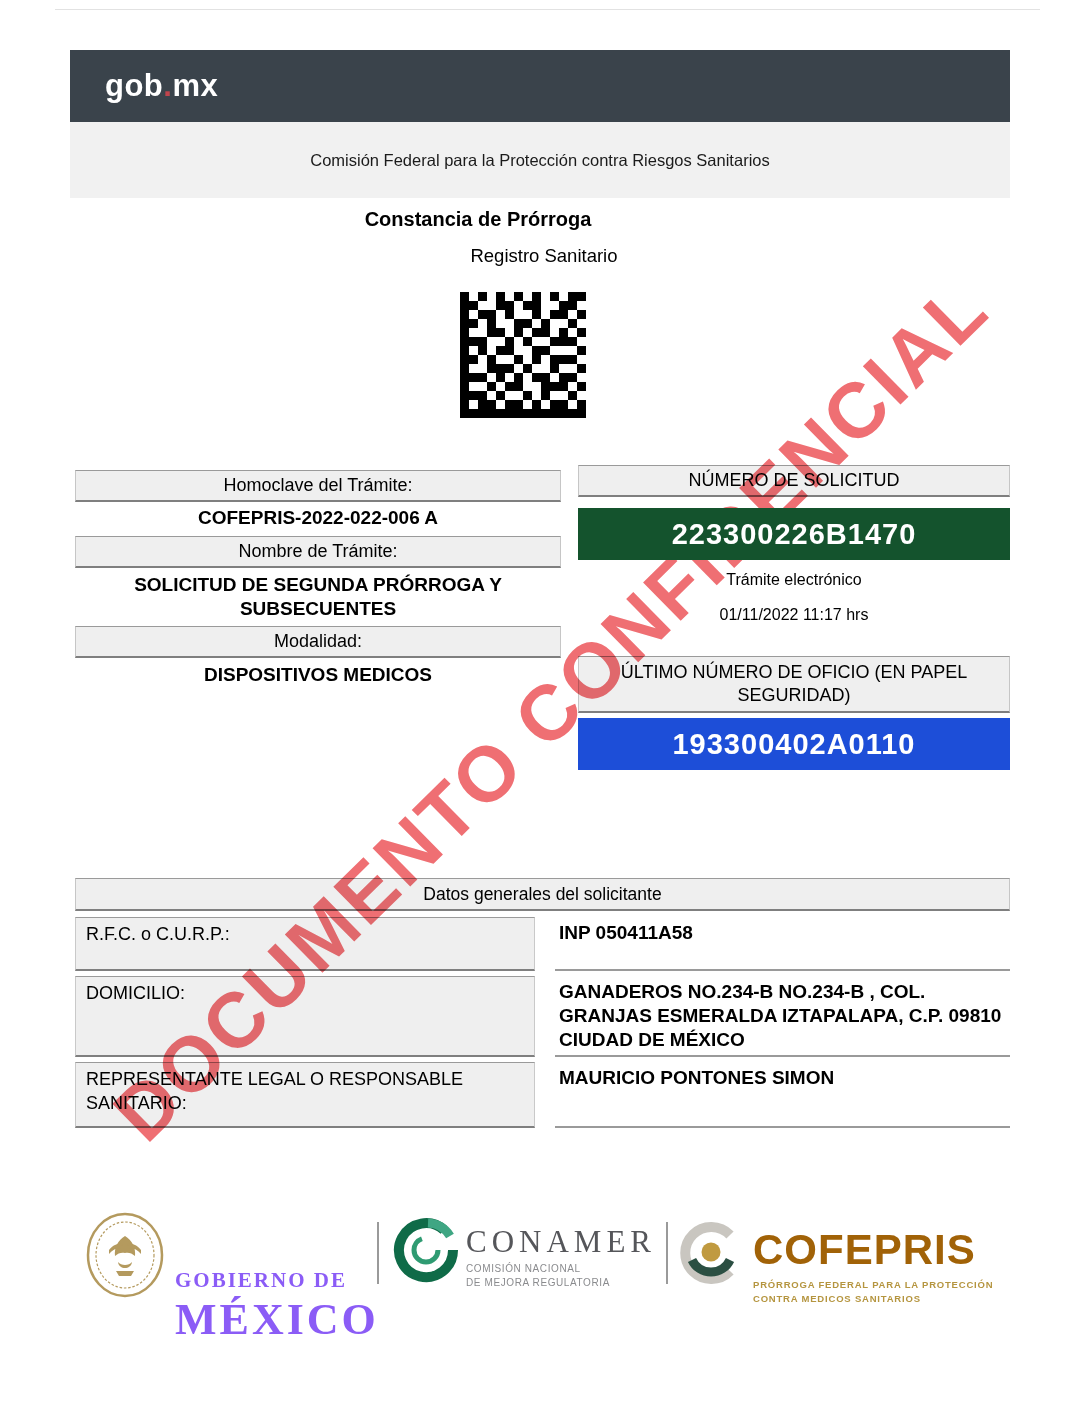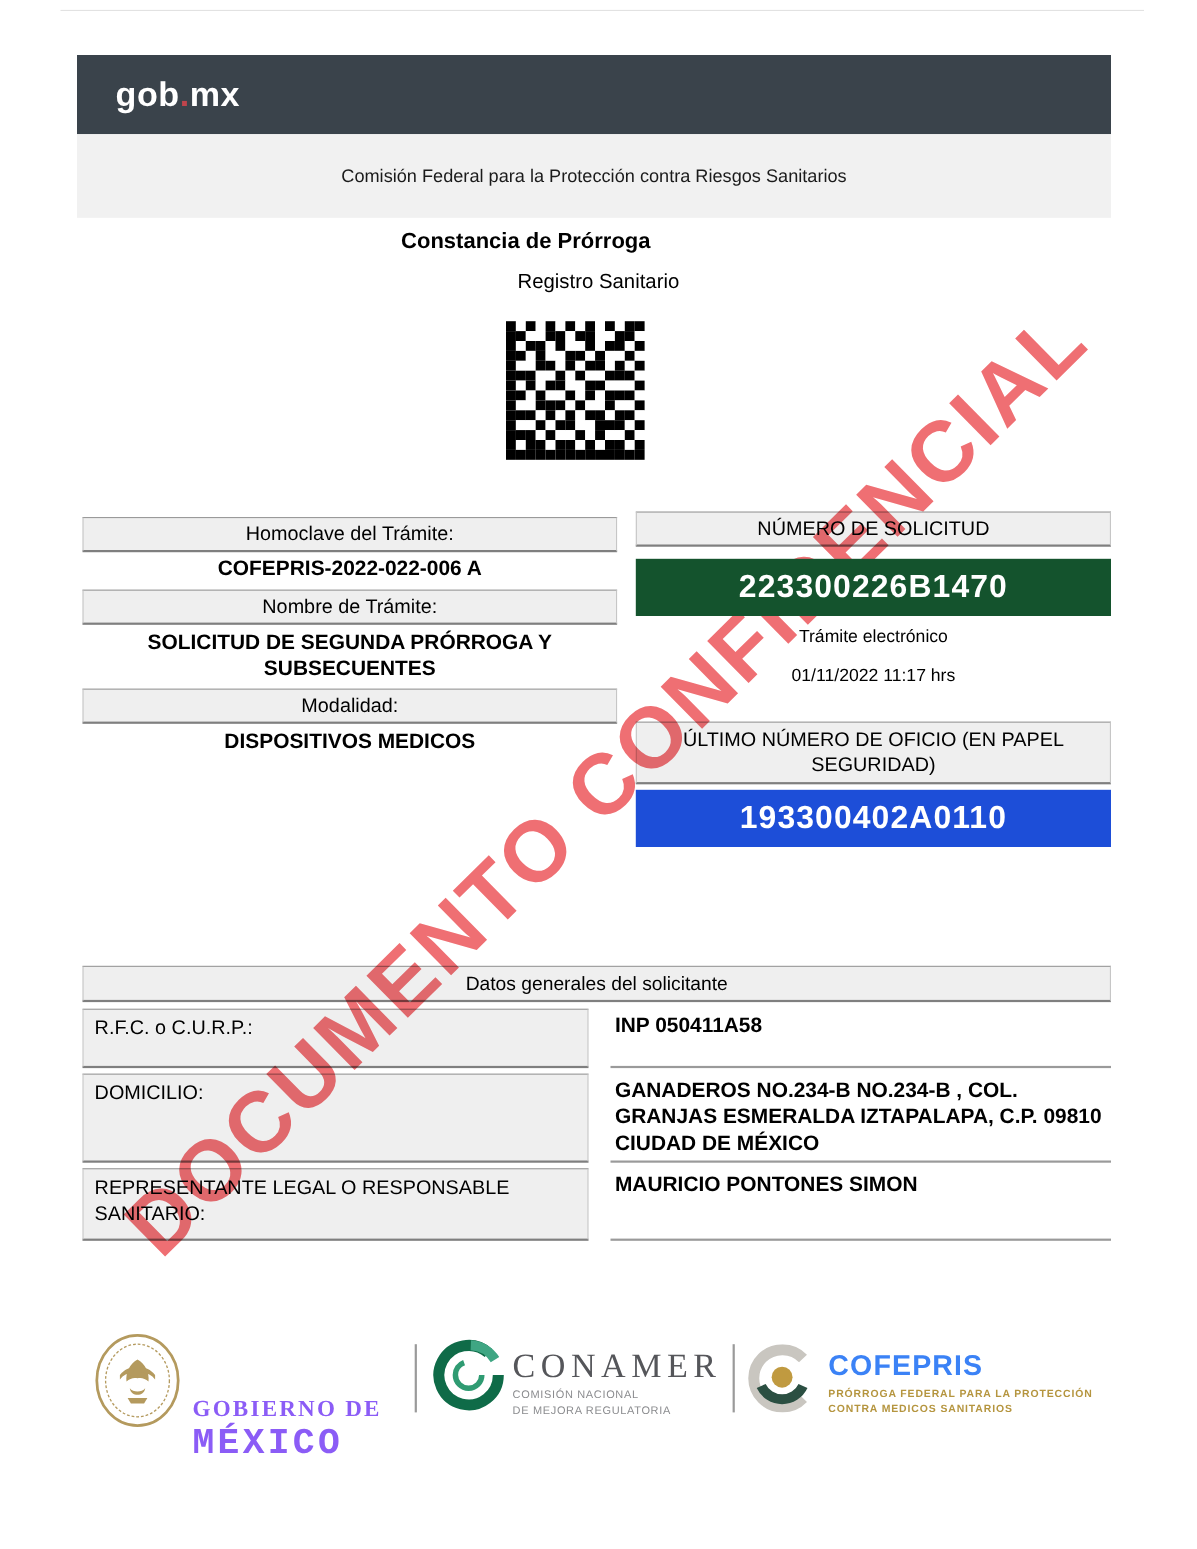--- a/index.html
+++ b/index.html
@@ -65,30 +65,30 @@
     border:1px solid #c9c9c9;border-top:1px solid #9a9a9a;border-bottom:2px solid #7f7f7f;
     padding:5px 10px;font-size:18px;text-align:left;margin-right:20px;}
   .t-label span{display:block;max-width:405px;line-height:1.3;}
   .t-value{flex:1;box-sizing:border-box;border-bottom:2px solid #9a9a9a;
     padding:4px 4px;font-weight:bold;font-size:19px;line-height:1.25;}
 
   
   .seal{left:85px;top:1211px;}
   .gob-text{left:175px;top:1268px;color:#8b5cf6;font-family:"Liberation Serif", serif;font-weight:bold;}
   .gob-text .l1{font-size:21px;letter-spacing:2px;}
-  .gob-text .l2{font-size:33px;letter-spacing:3px;margin-top:1px;font-family:Liberation Mono, monospace;}
+  .gob-text .l2{font-size:44px;letter-spacing:3px;margin-top:1px;}
   .fdiv{width:2px;height:62px;background:#9a9a9a;top:1222px;}
   .fdiv1{left:377px;} .fdiv2{left:666px;}
   .conamer-logo{left:392px;top:1216px;}
   .conamer-text{left:466px;top:1224px;}
   .conamer-text .name{font-family:"Liberation Serif", serif;font-size:31px;color:#55565a;letter-spacing:5px;}
   .conamer-text .cap{font-size:10px;color:#8a8b8e;letter-spacing:.6px;margin-top:2px;line-height:1.35;}
   .cofepris-logo{left:680px;top:1222px;}
   .cofepris-text{left:753px;top:1226px;}
-  .cofepris-text .name{font-size:26px;font-weight:bold;color:#3b82f6;letter-spacing:1px;}
+  .cofepris-text .name{font-size:42px;font-weight:bold;color:#a16207;letter-spacing:1px;}
   .cofepris-text .cap{font-size:9.5px;font-weight:bold;color:#b5953f;letter-spacing:.8px;margin-top:4px;line-height:1.5;}
 </style>
 </head>
 <body>
 
 <div class="abs top-hairline"></div>
 
 <div class="abs header-bar" style="background: rgb(58, 67, 75);">
   <div class="gob-logo"><span>gob</span><span class="gob-dot">.</span><span>mx</span></div>
 </div>

